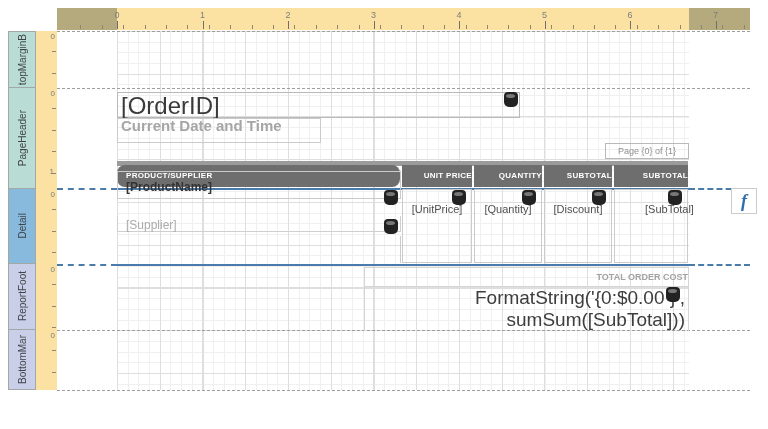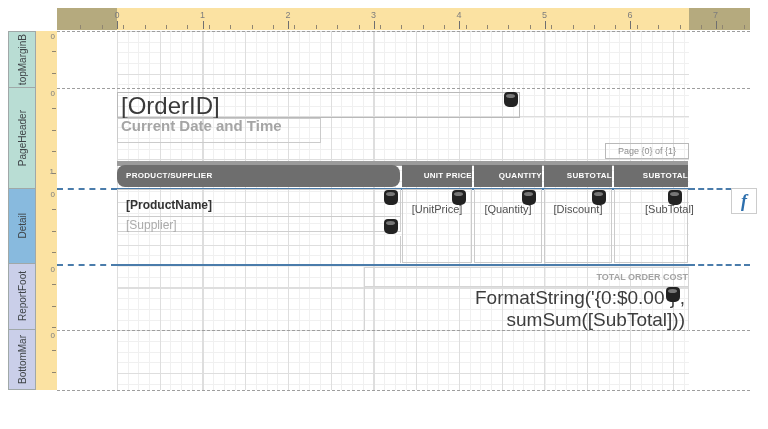--- a/index.html
+++ b/index.html
@@ -60,21 +60,21 @@
   .datebox { left:117px; top:118px; width:204px; height:25px; font-size:15px; font-weight:bold;
     color:#a5a5a5; line-height:14px; padding-left:3px; }
   .pagebox { left:605px; top:143px; width:84px; height:16px; font-size:9px;
     color:#8f8f8f; line-height:15px; text-align:center; }
 
   .thead-strip { left:117px; top:161px; width:571px; height:5px; background:#9b9b9b; }
   .thead-cell { top:165px; height:22px; background:#6e6e6e; color:#fff;
     font-size:8px; font-weight:bold; letter-spacing:.3px; line-height:22px; text-align:right; }
   .thead-first { text-align:left; padding-left:9px; }
 
-  .pname { left:117px; top:189px; width:284px; height:28px; border:1px solid #cbcbcb;
+  .pname { left:117px; top:171px; width:284px; height:28px; border:1px solid #cbcbcb;
     font-size:12px; font-weight:bold; color:#333; line-height:30px; padding-left:8px; }
   .psupp { left:117px; top:216px; width:284px; height:16px; border:1px solid #cfcfcf; border-top:none;
     font-size:12px; color:#ababab; line-height:18px; padding-left:8px; }
   .pcol-line { position:absolute; left:400px; top:236px; width:1px; height:27px; background:#cbcbcb; }
 
   .fieldcell { top:189px; height:74px; border:1px solid #cbcbcb; font-size:11px;
     color:#4f4f4f; text-align:center; padding-top:13px; }
 
   .totalbox { left:364px; top:267px; width:325px; height:20px; border:1px solid #d5d5d5;
     border-bottom:1px solid #b5b5b5; font-size:9px; font-weight:bold; color:#a3a3a3;

